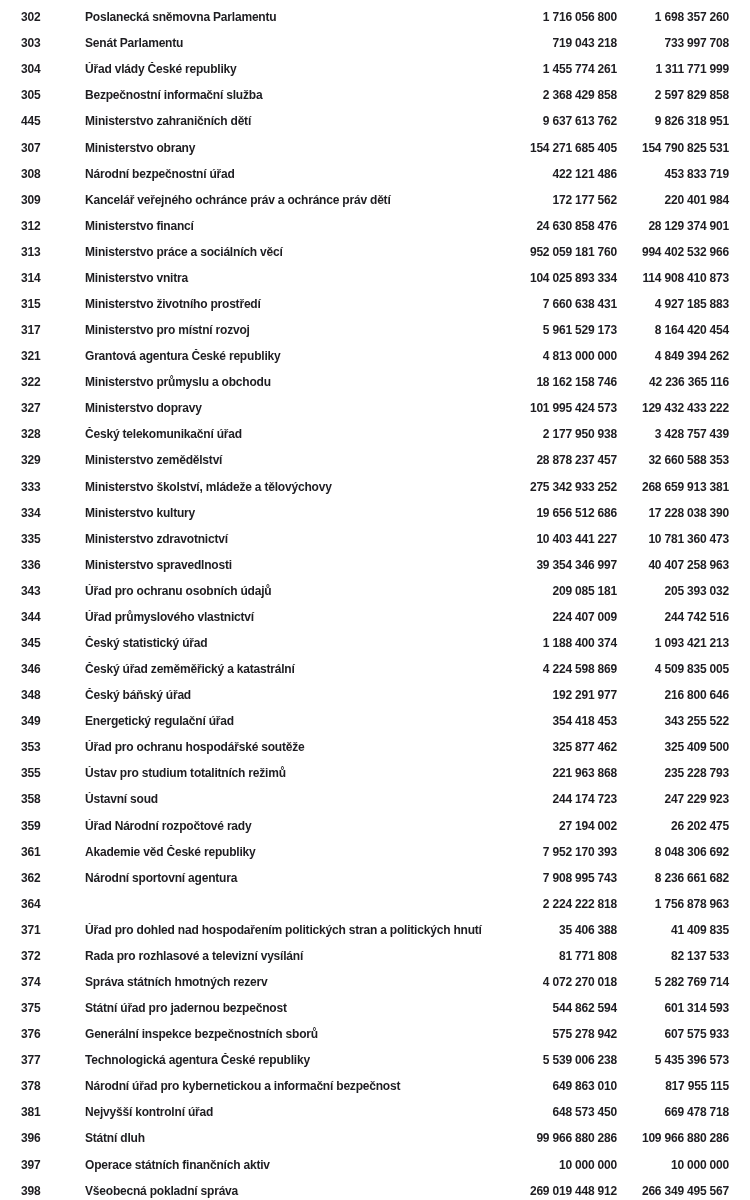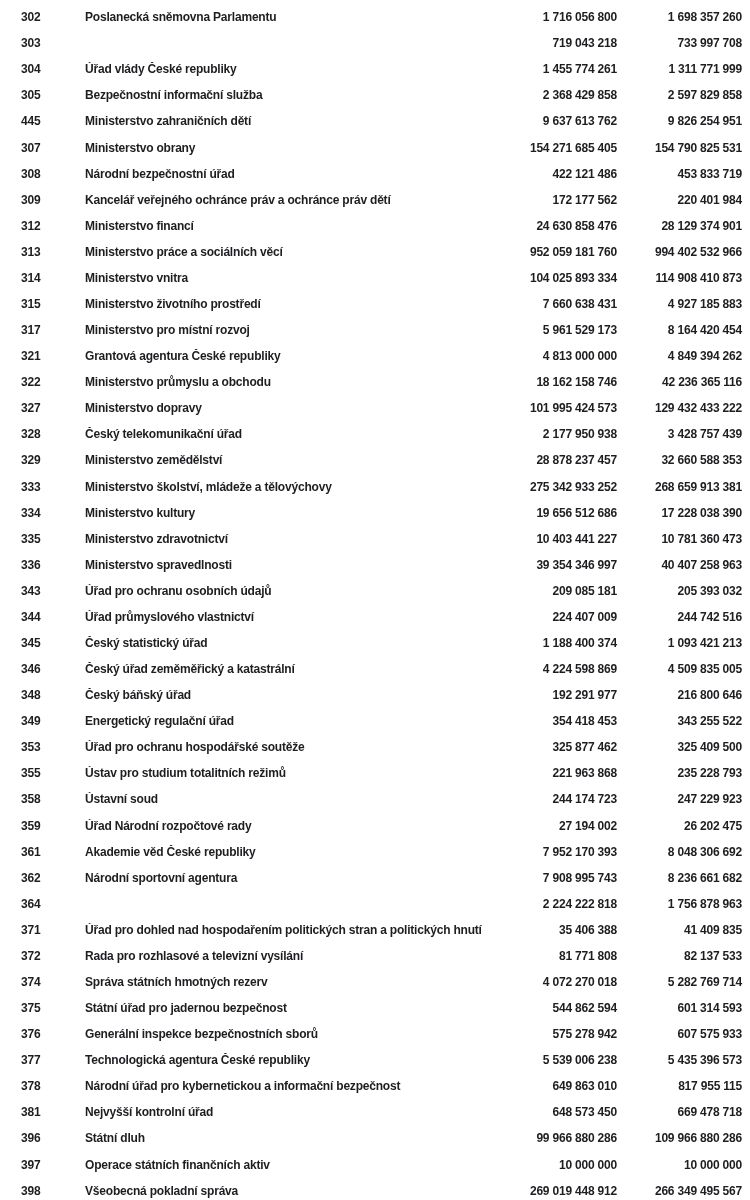--- a/index.html
+++ b/index.html
@@ -37,21 +37,21 @@
     flex: 1;
     overflow: hidden;
   }
   .c-a1, .c-a2 {
     position: absolute;
     top: 50%;
     transform: translateY(-50%);
     text-align: right;
   }
   .c-a1 { right: 133px; }
-  .c-a2 { right: 8px; }
+  .c-a2 { right: 21px; }
 </style>
 </head>
 <body>
 
 <div class="page">
   <div class="table" id="table">
   <div class="row">
     
     
     
@@ -60,20 +60,21 @@
 
   <div class="row">
     <span class="c-no">302</span>
     <span class="c-name">Poslanecká sněmovna Parlamentu</span>
     <span class="c-a1">1 716 056 800</span>
     <span class="c-a2">1 698 357 260</span>
   </div>
 
   <div class="row">
     <span class="c-no">303</span>
+    <span class="c-name">Senát Parlamentu</span>
     <span class="c-a1">719 043 218</span>
     <span class="c-a2">733 997 708</span>
   </div>
 
   <div class="row">
     <span class="c-no">304</span>
     <span class="c-name">Úřad vlády České republiky</span>
     <span class="c-a1">1 455 774 261</span>
     <span class="c-a2">1 311 771 999</span>
   </div>
@@ -82,21 +83,21 @@
     <span class="c-no">305</span>
     <span class="c-name">Bezpečnostní informační služba</span>
     <span class="c-a1">2 368 429 858</span>
     <span class="c-a2">2 597 829 858</span>
   </div>
 
   <div class="row">
     <span class="c-no">445</span>
     <span class="c-name">Ministerstvo zahraničních dětí</span>
     <span class="c-a1">9 637 613 762</span>
-    <span class="c-a2">9 826 254 951</span>
+    <span class="c-a2">9 826 318 951</span>
   </div>
 
   <div class="row">
     <span class="c-no">307</span>
     <span class="c-name">Ministerstvo obrany</span>
     <span class="c-a1">154 271 685 405</span>
     <span class="c-a2">154 790 825 531</span>
   </div>
 
   <div class="row">

